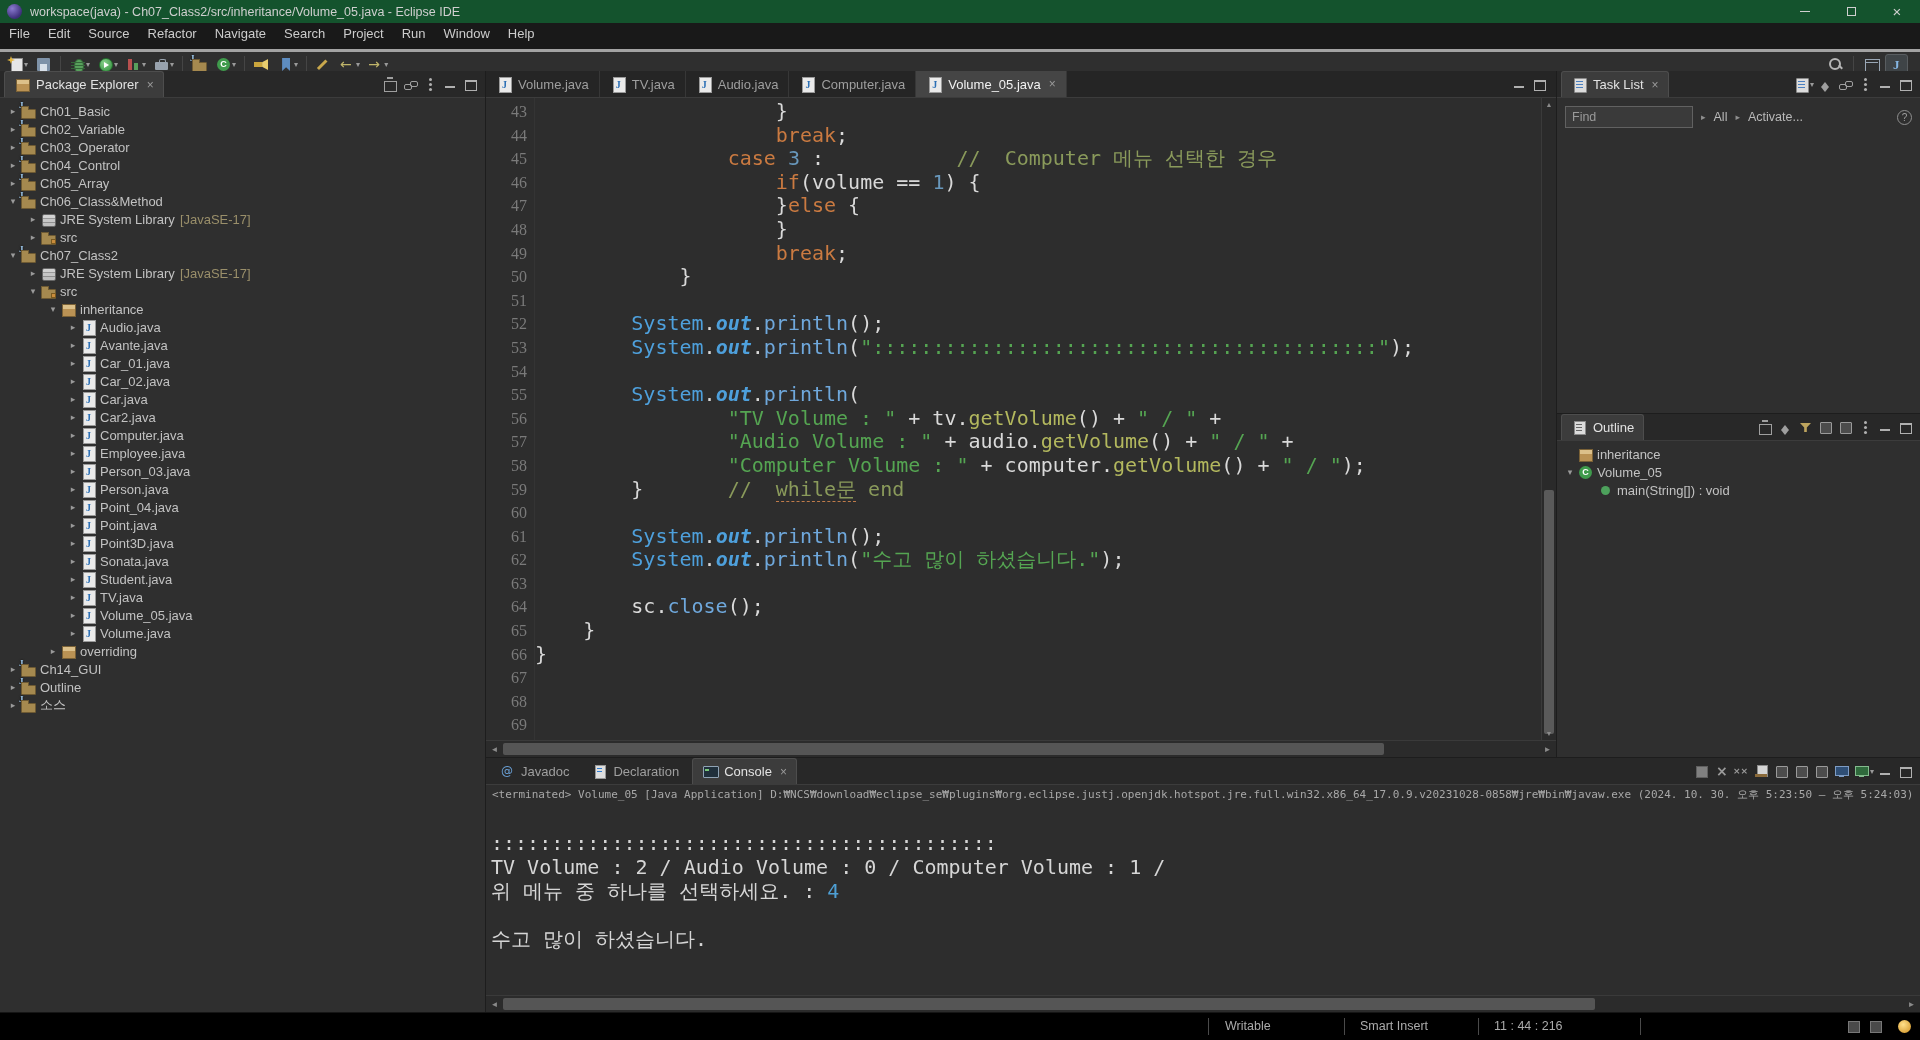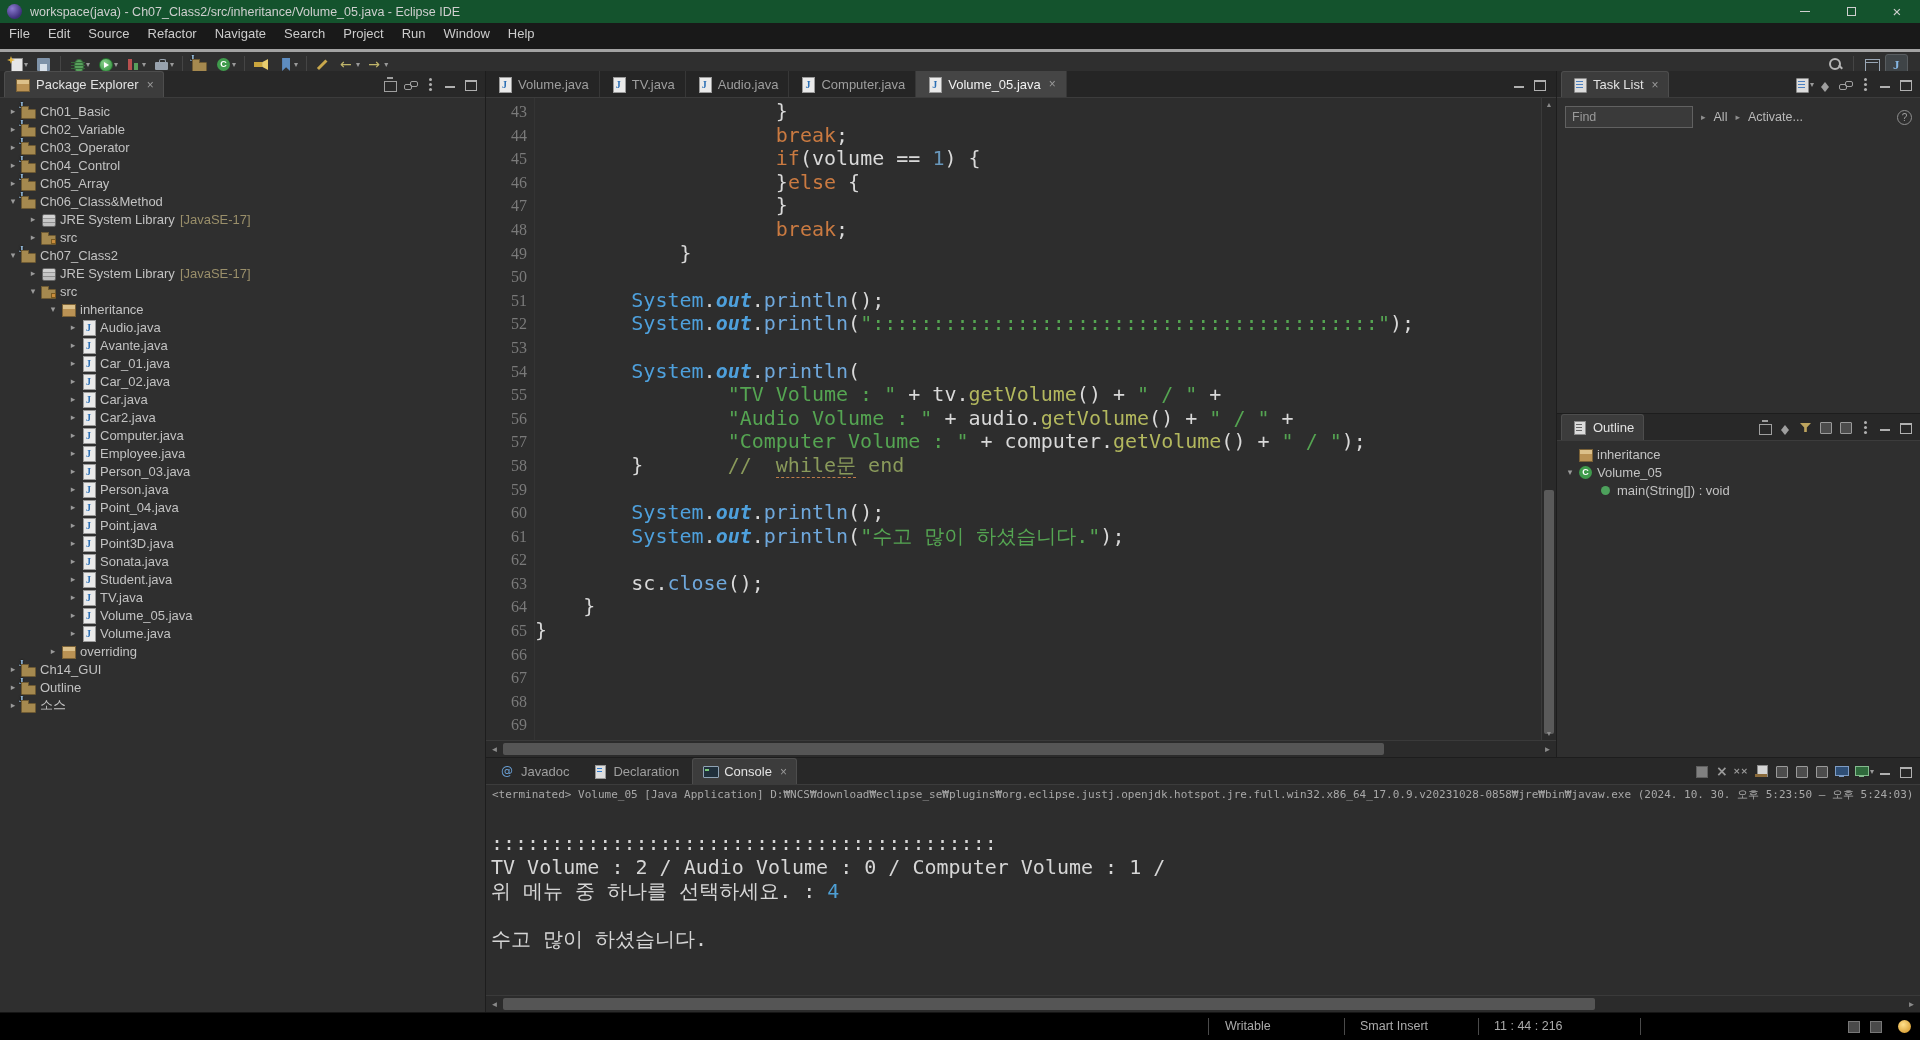--- a/index.html
+++ b/index.html
@@ -559,20 +559,21 @@
                 <div class="gnum">64</div>
                 <div class="gnum">65</div>
                 <div class="gnum">66</div>
                 <div class="gnum">67</div>
                 <div class="gnum">68</div>
                 <div class="gnum">69</div>
               </div>
             <div class="code" id="code">
                 <div class="cl"><span class="tok pln">                    }</span></div>
                 <div class="cl"><span class="tok pln">                    </span><span class="tok kw">break</span><span class="tok pln">;</span></div>
+                <div class="cl"><span class="tok pln">                </span><span class="tok kw">case</span><span class="tok pln"> </span><span class="tok num">3</span><span class="tok pln"> :           </span><span class="tok cmt">//  Computer 메뉴 선택한 경우</span></div>
                 <div class="cl"><span class="tok pln">                    </span><span class="tok kw">if</span><span class="tok pln">(volume == </span><span class="tok num">1</span><span class="tok pln">) {</span></div>
                 <div class="cl"><span class="tok pln">                    }</span><span class="tok kw">else</span><span class="tok pln"> {</span></div>
                 <div class="cl"><span class="tok pln">                    }</span></div>
                 <div class="cl"><span class="tok pln">                    </span><span class="tok kw">break</span><span class="tok pln">;</span></div>
                 <div class="cl"><span class="tok pln">            }</span></div>
                 <div class="cl"></div>
                 <div class="cl"><span class="tok pln">        </span><span class="tok cls">System</span><span class="tok pln">.</span><span class="tok fld">out</span><span class="tok pln">.</span><span class="tok mtb">println</span><span class="tok pln">();</span></div>
                 <div class="cl"><span class="tok pln">        </span><span class="tok cls">System</span><span class="tok pln">.</span><span class="tok fld">out</span><span class="tok pln">.</span><span class="tok mtb">println</span><span class="tok pln">(</span><span class="tok str">"::::::::::::::::::::::::::::::::::::::::::"</span><span class="tok pln">);</span></div>
                 <div class="cl"></div>
                 <div class="cl"><span class="tok pln">        </span><span class="tok cls">System</span><span class="tok pln">.</span><span class="tok fld">out</span><span class="tok pln">.</span><span class="tok mtb">println</span><span class="tok pln">(</span></div>

